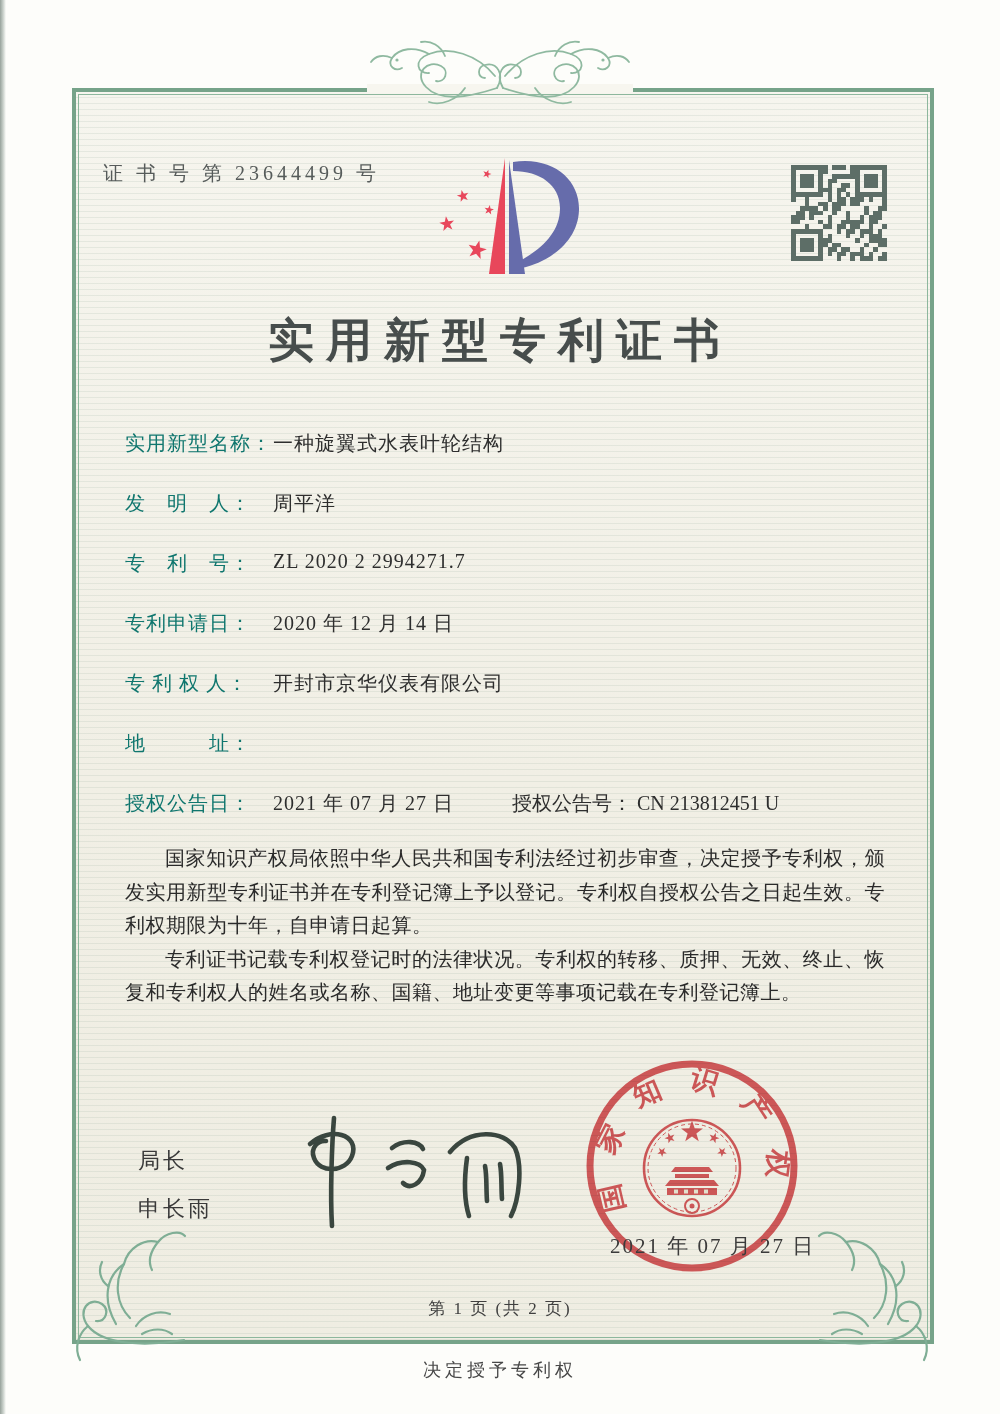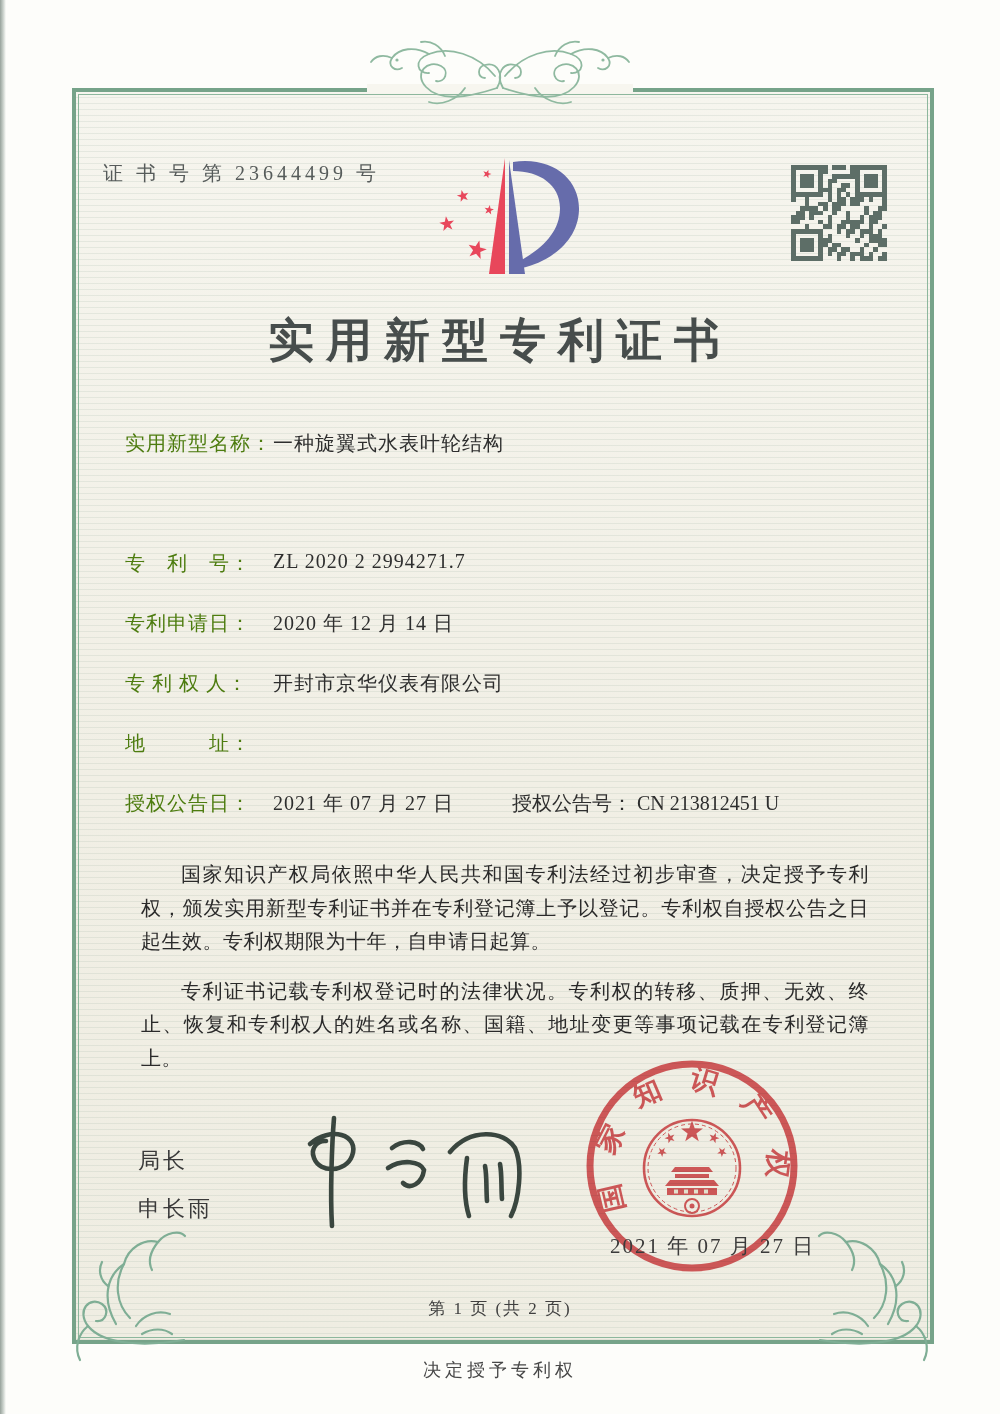--- a/index.html
+++ b/index.html
@@ -29,26 +29,26 @@
     left:791px;top:165px;width:96px;height:96px;
     display:grid;grid-template-columns:repeat(21,1fr);grid-template-rows:repeat(21,1fr);
   }
   .qr div{background:transparent;}
   .qr div.on{background:#5d6e67;}
   .title{
     left:0;width:1000px;top:310px;text-align:center;
     font-size:46px;font-weight:700;letter-spacing:12px;color:#474d4c;
   }
   .field{left:125px;width:770px;display:flex;font-size:20px;color:#2e2e2e;}
-  .field .lbl{flex:0 0 148px;letter-spacing:1px;color:#4d7c0f;}
+  .field .lbl{flex:0 0 148px;letter-spacing:1px;color:#0f766e;}
   .field .val{letter-spacing:1px;}
   .grant .lbl2{position:absolute;left:387px;}
   .paras{left:125px;width:760px;top:842px;font-size:20px;line-height:33.5px;
     text-align:justify;color:#2a2a2a;letter-spacing:0.5px;}
-  .paras p{margin:16px;text-indent:2em;}
+  .paras p{margin:0;text-indent:2em;}
   .signer-title{left:138px;top:1146px;font-size:22px;color:#3a3a3a;letter-spacing:3px;}
   .signer-name{left:138px;top:1194px;font-size:22px;color:#3a3a3a;letter-spacing:3px;}
   .signature{left:272px;top:1108px;}
   .seal{left:582px;top:1056px;mix-blend-mode:multiply;opacity:0.93;}
   .seal-date{left:610px;top:1232px;font-size:21px;color:#3b3b3b;letter-spacing:2px;z-index:5;}
   .page-num{left:0;width:1000px;top:1297px;text-align:center;font-size:17px;color:#3f3f3f;letter-spacing:2px;}
   .back-note{left:0;width:1000px;top:1358px;text-align:center;font-size:18px;color:#474747;letter-spacing:4px;}
   .ornament-top{left:345px;top:26px;z-index:3;}
   .flourish{z-index:3;}
   .flourish.bl{left:52px;top:1228px;}
@@ -567,20 +567,24 @@
       <div></div>
       <div class="on"></div>
       <div class="on"></div>
     </div>
 
   <div class="abs title">实用新型专利证书</div>
 
   <div class="abs field" style="top:430px">
     <span class="lbl">实用新型名称：</span>
     <span class="val">一种旋翼式水表叶轮结构</span>
+  </div>
+  <div class="abs field" style="top:490px">
+    <span class="lbl">发　明　人：</span>
+    <span class="val">周平洋</span>
   </div>
   <div class="abs field" style="top:550px">
     <span class="lbl">专　利　号：</span>
     <span class="val">ZL 2020 2 2994271.7</span>
   </div>
   <div class="abs field" style="top:610px">
     <span class="lbl">专利申请日：</span>
     <span class="val">2020 年 12 月 14 日</span>
   </div>
   <div class="abs field" style="top:670px">

